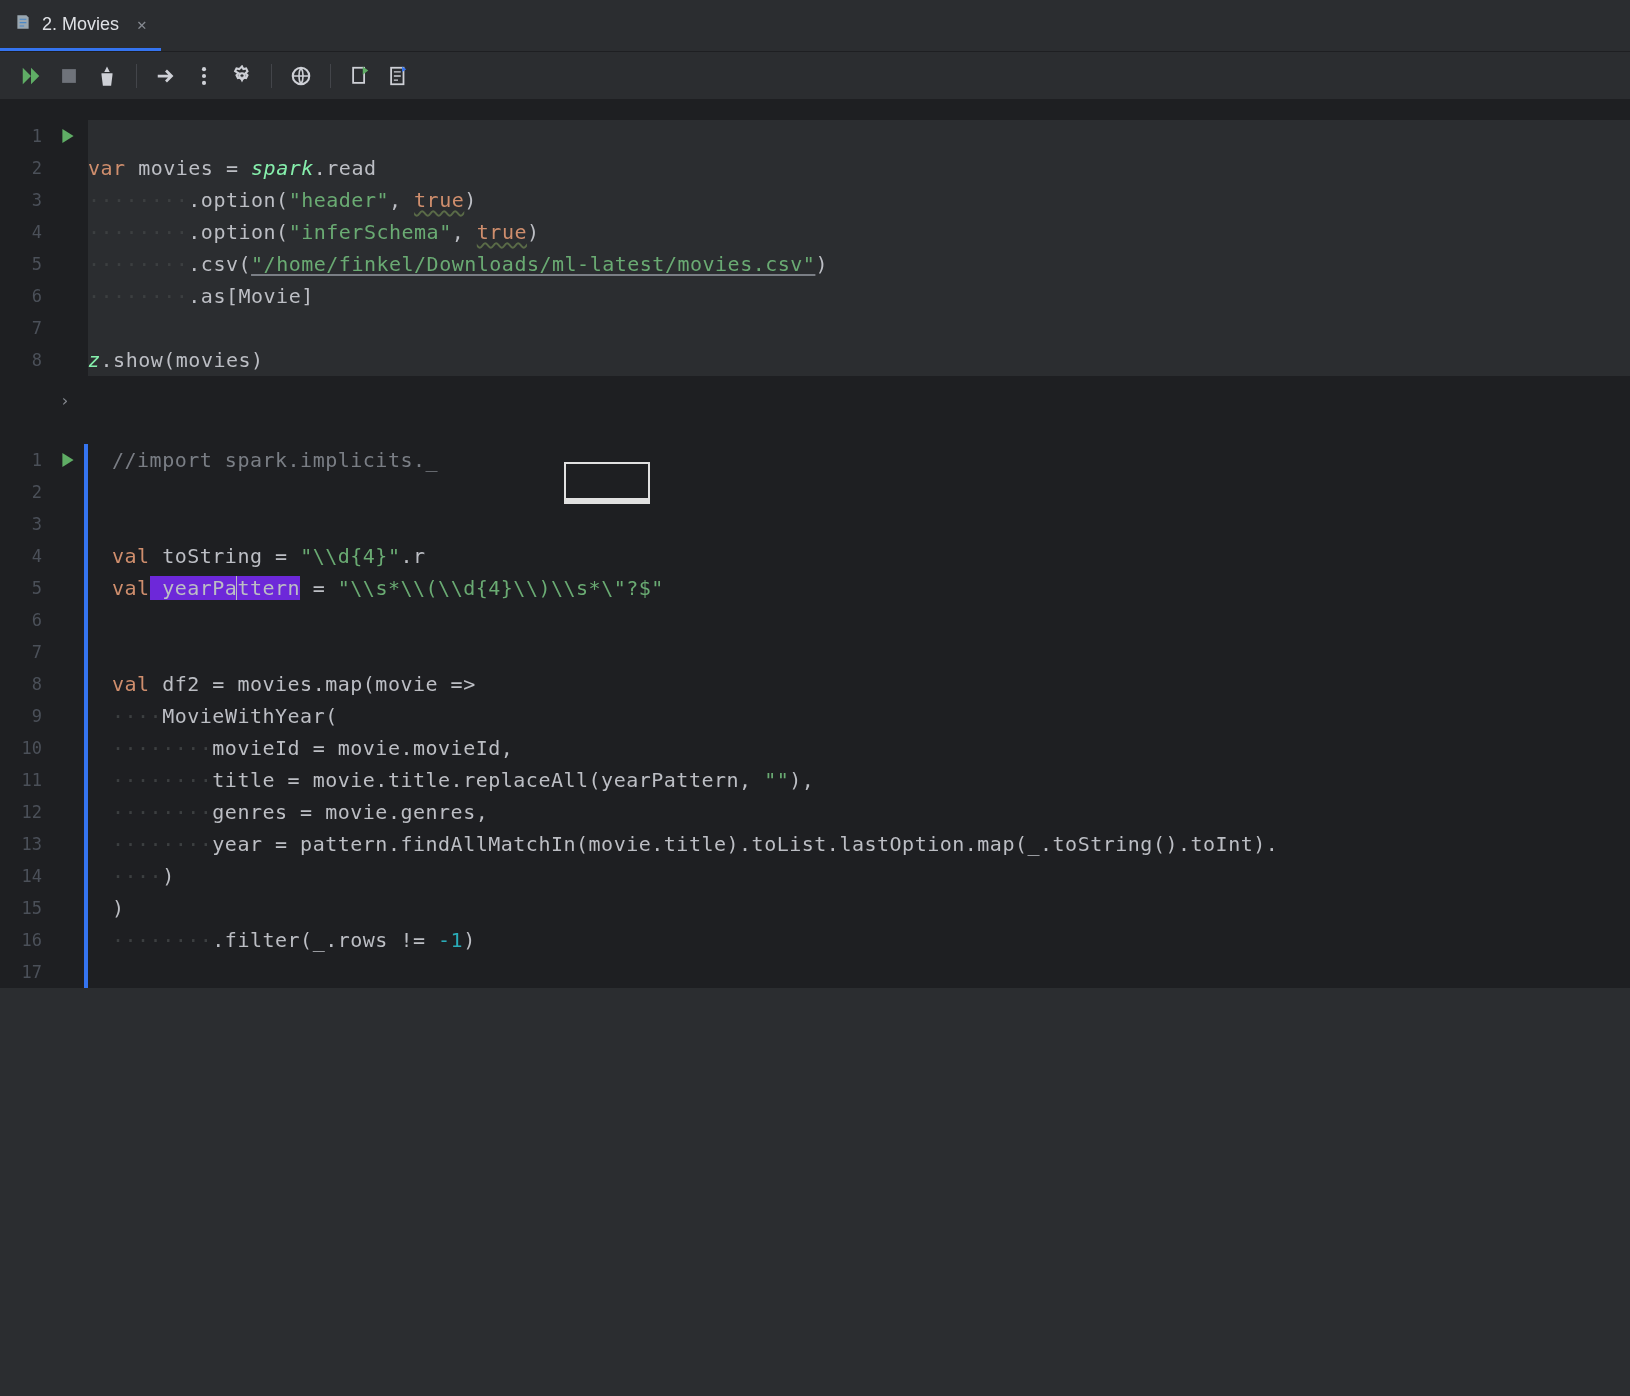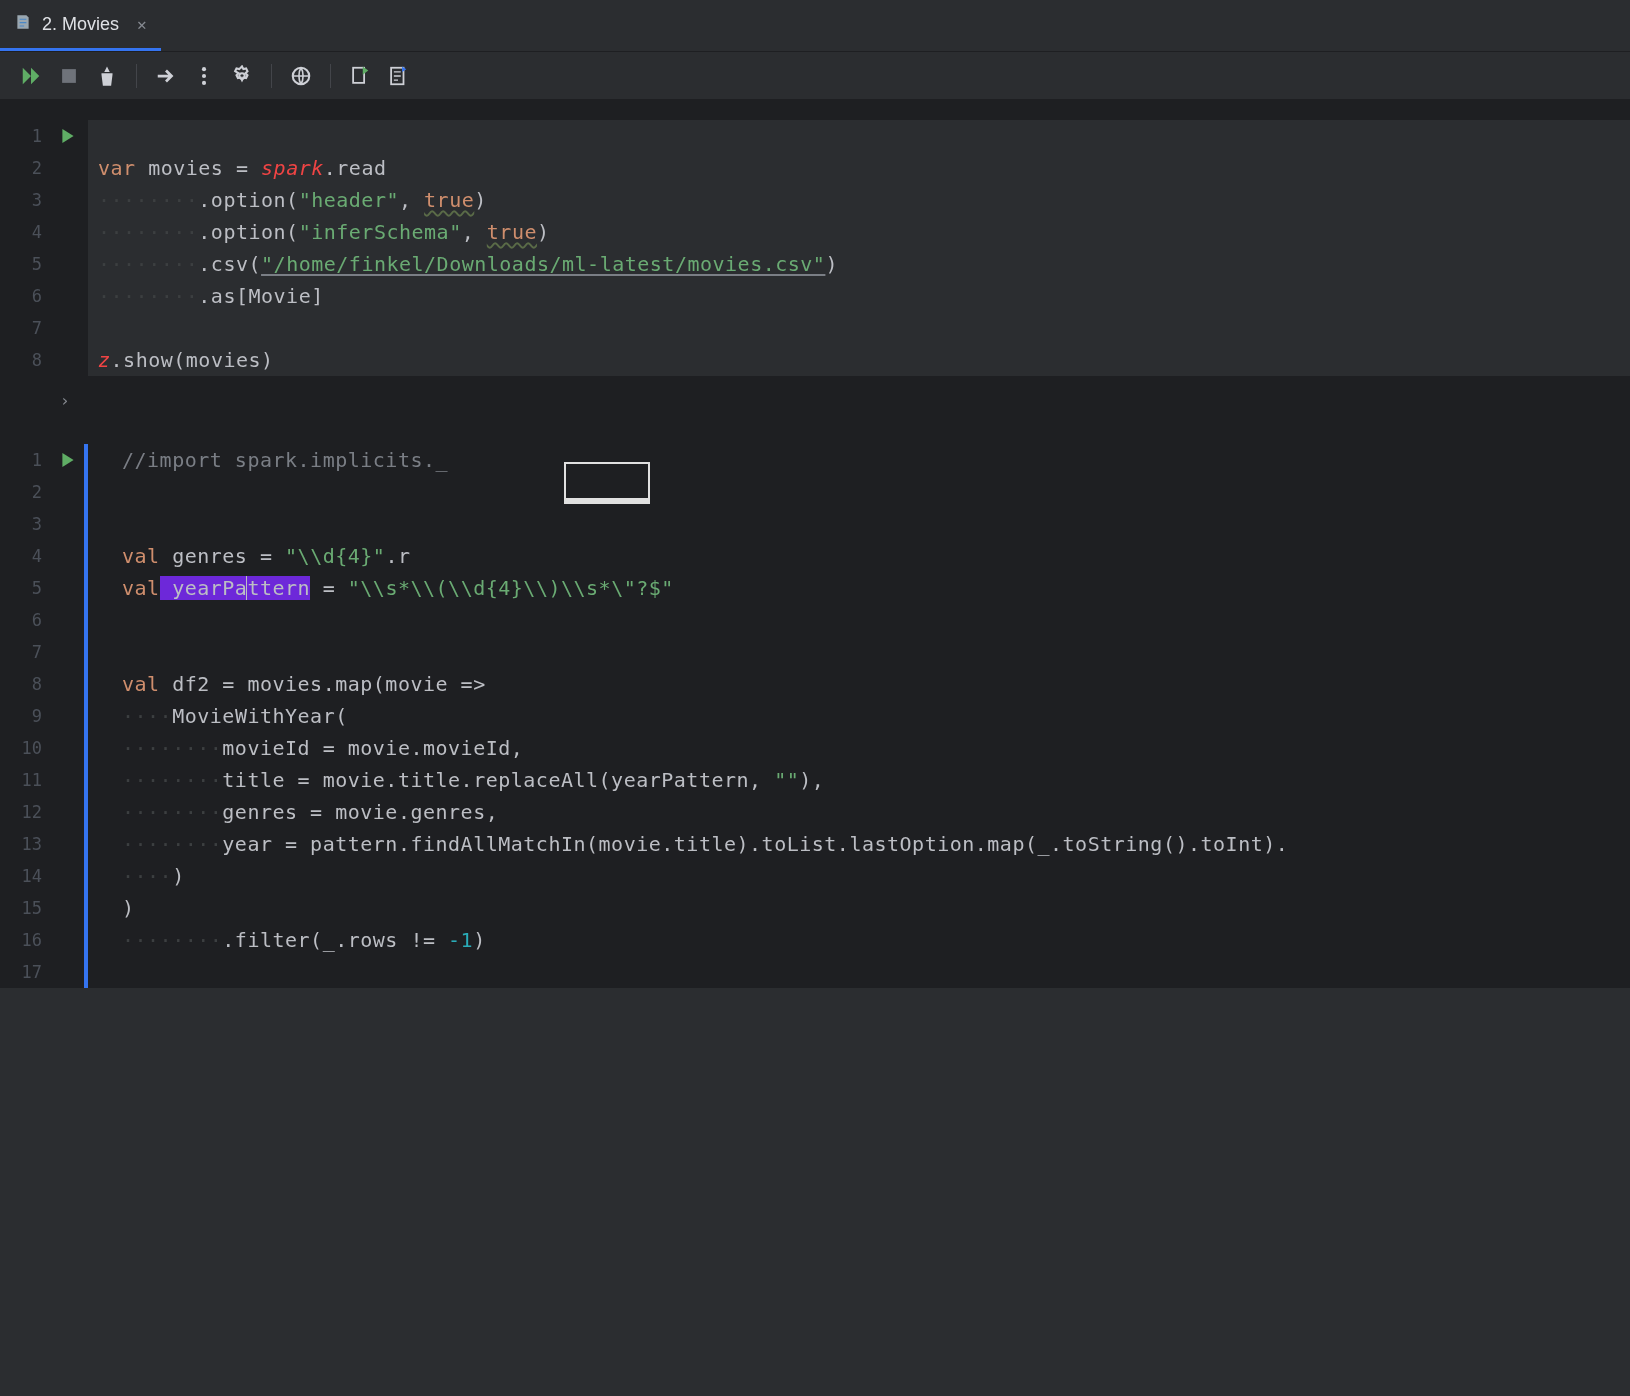--- a/index.html
+++ b/index.html
@@ -131,30 +131,29 @@
     flex: 1;
     position: relative;
   }
   .code-bg {
     background: #2b2d30;
   }
   .code-line {
     height: 32px;
     display: flex;
     align-items: center;
-    padding-left: 10px;
     white-space: pre;
     font-size: 20px;
     letter-spacing: 0.5px;
     position: relative;
   }
   
   
   .kw { color: #cf8e6d; }
-  .italic { font-style: italic; color: #ef4444; }
+  .italic { font-style: italic; color: #86efac; }
   .str { color: #6aab73; }
   .num { color: #2aacb8; }
   .comment { color: #7a7e85; }
   .whitespace-dot { color: #3c3f41; }
   .underline-wavy { text-decoration: underline wavy #5a6b47; text-underline-offset: 3px; text-align: center;}
   .underline { text-decoration: underline; text-decoration-color: #7a7e85; text-underline-offset: 3px;}
   .sel-highlight { background: #6d28d9; }
   
   
   .output-row {
@@ -406,21 +405,21 @@
           <div class="line-number">17</div>
           <div class="run-gutter"></div>
         </div>
     </div>
     <div class="cell-border active"></div>
     <div class="code-area" style="position:relative;margin-left:24px;">
       <div class="cursor-box" style="top:18px; left:452px;"></div>
       <div class="code-line"><span class="comment">//import spark.implicits._</span></div>
       <div class="code-line"></div>
       <div class="code-line"></div>
-      <div class="code-line"><span class="kw">val</span><span> genres = </span><span class="str">"\\d{4}"</span><span>.r</span></div>
+      <div class="code-line"><span class="kw">val</span><span> toString = </span><span class="str">"\\d{4}"</span><span>.r</span></div>
       <div class="code-line"><span class="kw">val</span><span class="sel-highlight"><span> yearPa</span></span><span class="caret"></span><span class="sel-highlight"><span>ttern</span></span><span> = </span><span class="str">"\\s*\\(\\d{4}\\)\\s*\"?$"</span></div>
       <div class="code-line"></div>
       <div class="code-line"></div>
       <div class="code-line"><span class="kw">val</span><span> df2 = movies.map(movie =&gt;</span></div>
       <div class="code-line"><span class="whitespace-dot">····</span><span>MovieWithYear(</span></div>
       <div class="code-line"><span class="whitespace-dot">········</span><span>movieId = movie.movieId,</span></div>
       <div class="code-line"><span class="whitespace-dot">········</span><span>title = movie.title.replaceAll(yearPattern, </span><span class="str">""</span><span>),</span></div>
       <div class="code-line"><span class="whitespace-dot">········</span><span>genres = movie.genres,</span></div>
       <div class="code-line"><span class="whitespace-dot">········</span><span>year = pattern.findAllMatchIn(movie.title).toList.lastOption.map(_.toString().toInt).</span></div>
       <div class="code-line"><span class="whitespace-dot">····</span><span>)</span></div>

